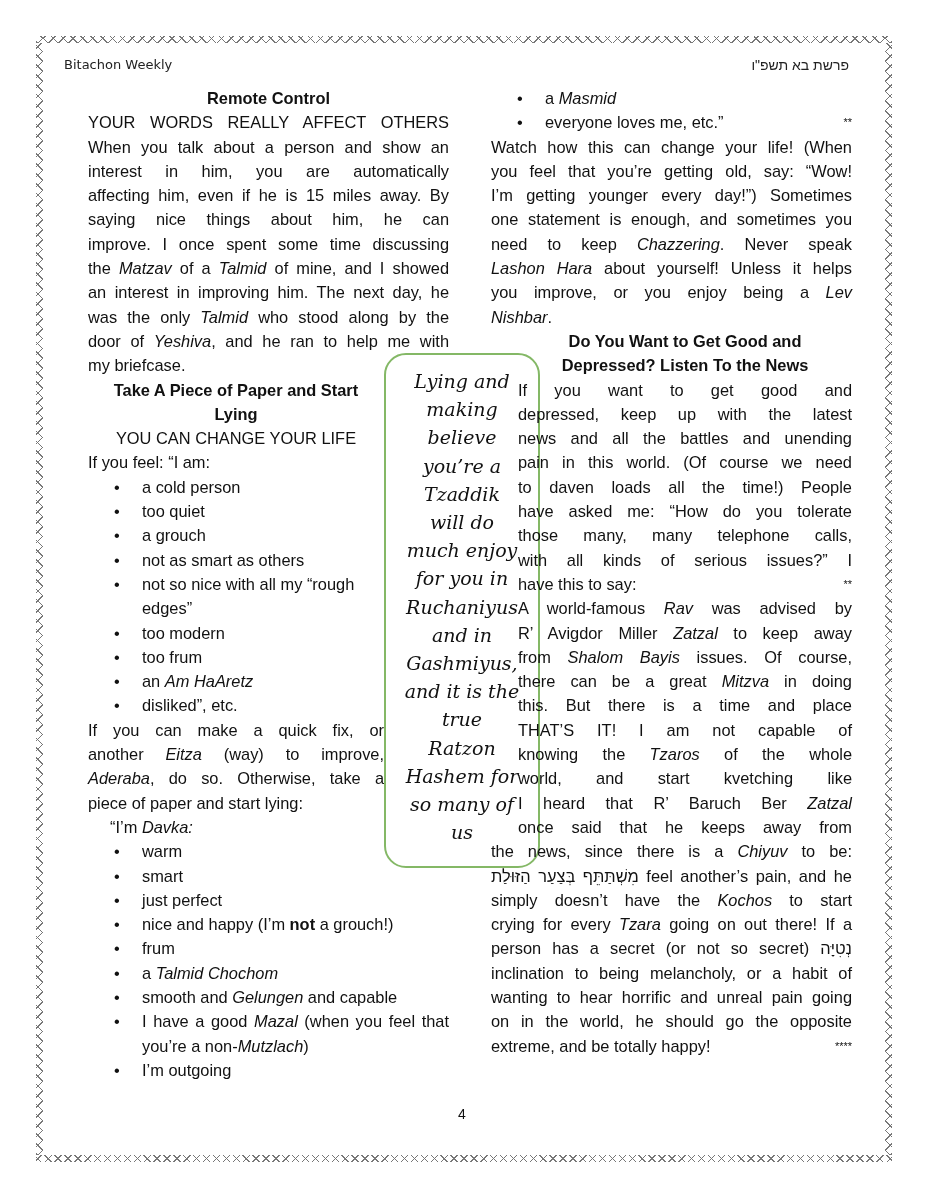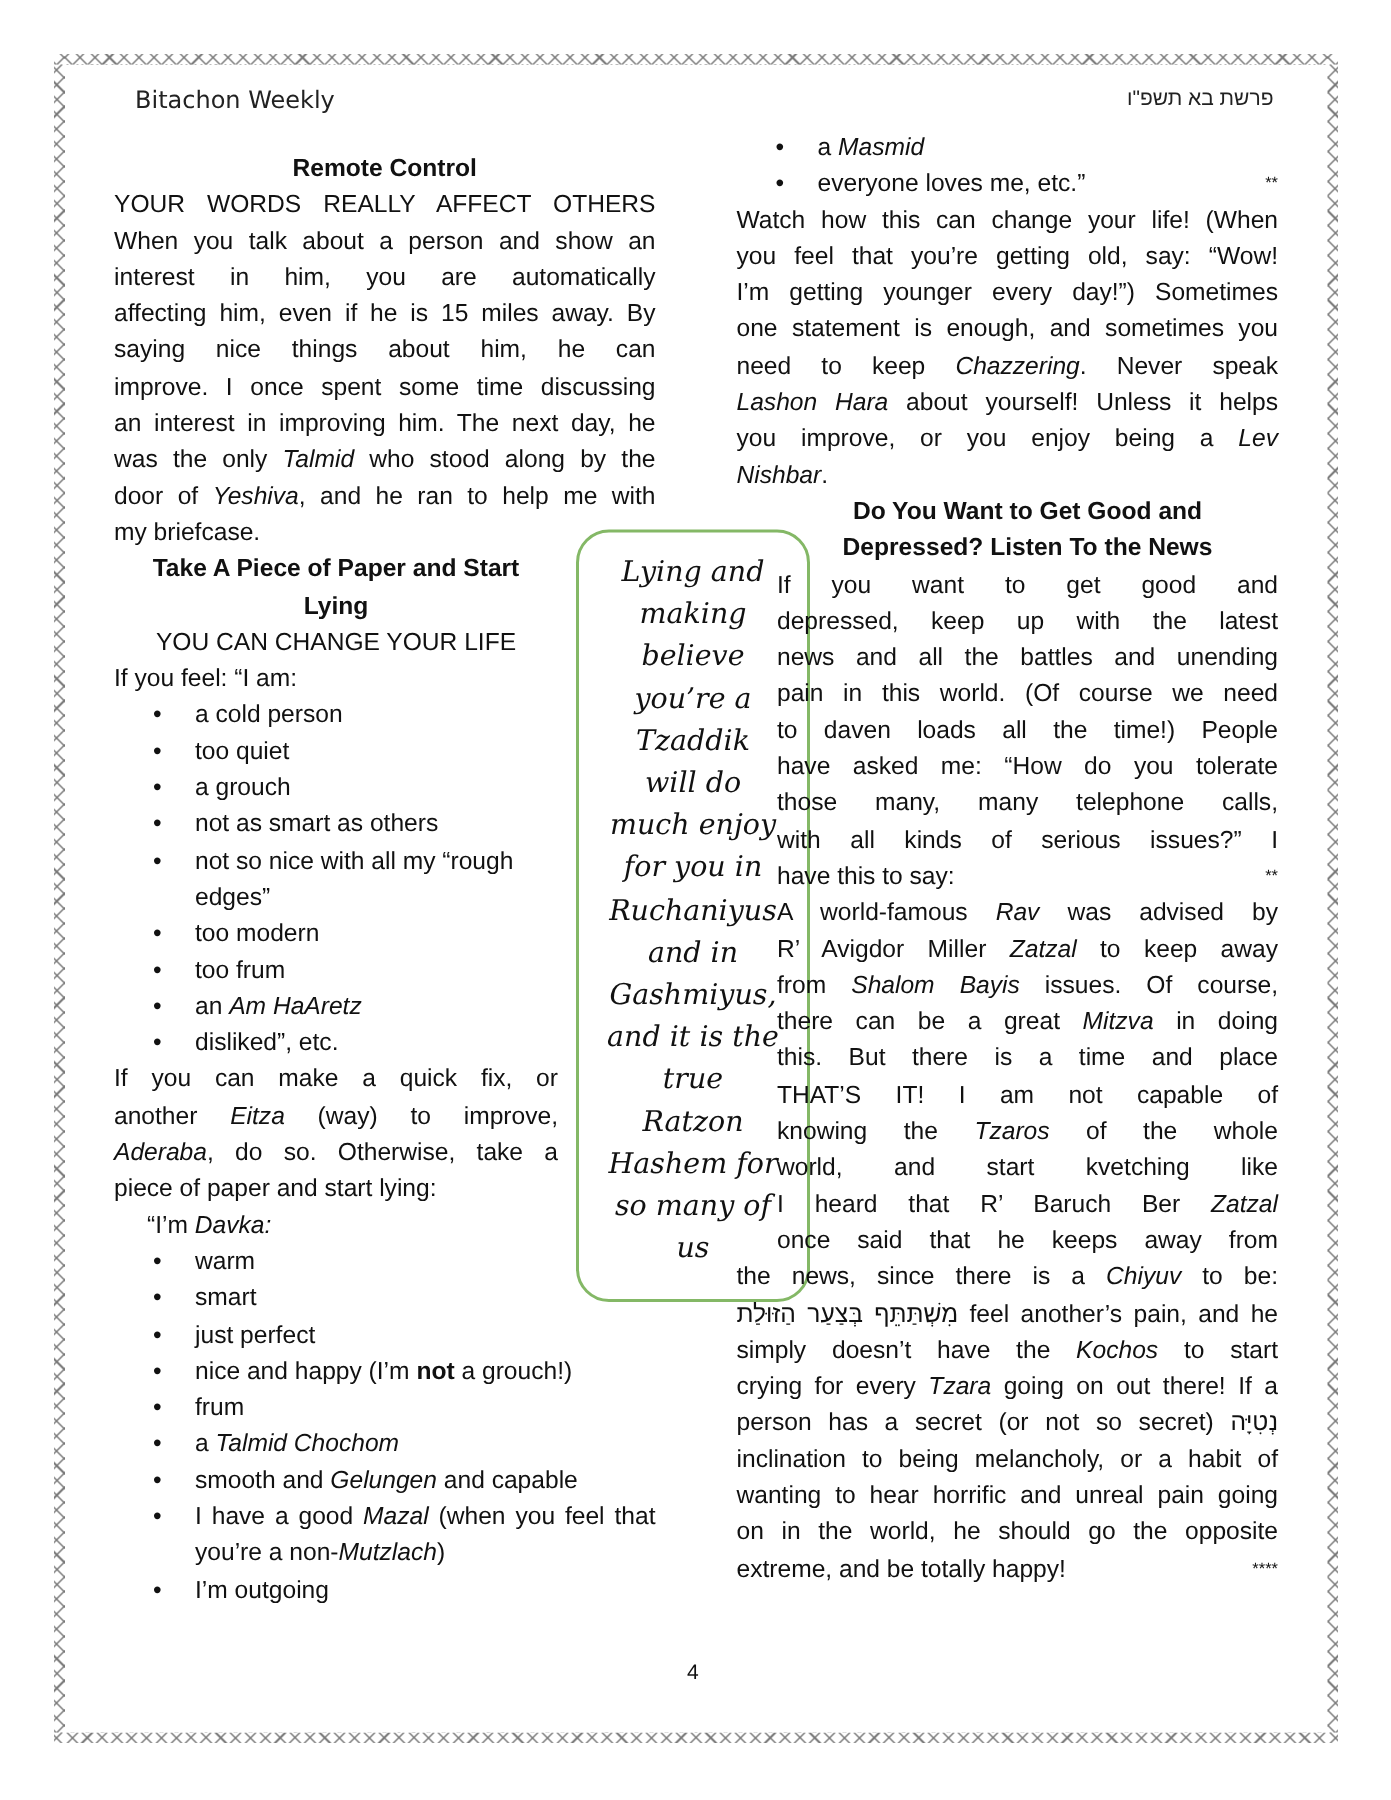--- a/index.html
+++ b/index.html
@@ -8,26 +8,26 @@
       position: absolute; left: 36px; top: 36px; width: 856px; height: 1126px;
       box-sizing: border-box;
       border: 7px solid transparent;
       background:
         repeating-linear-gradient(45deg, transparent 0 3px, #777 3px 4px, transparent 4px 7px),
         repeating-linear-gradient(-45deg, transparent 0 3px, #777 3px 4px, transparent 4px 7px);
       -webkit-mask: linear-gradient(#000 0 0) padding-box exclude, linear-gradient(#000 0 0);
       mask: linear-gradient(#000 0 0) padding-box exclude, linear-gradient(#000 0 0);
       -webkit-mask-composite: xor;
     }
-    .hdr-left { position: absolute; left: 90px; top: 57px; font-size: 16px; font-family: "DejaVu Sans", sans-serif; color:#222; }
+    .hdr-left { position: absolute; left: 64px; top: 57px; font-size: 13px; font-family: "DejaVu Sans", sans-serif; color:#222; }
     .hdr-right { position: absolute; right: 78px; top: 57px; font-size: 14px; direction: rtl; color:#222; }
     .page-num { position: absolute; left: 458px; top: 1106px; font-size: 14px; }
 
     .col { position: absolute; font-size: 16.4px; line-height: 24.3px; }
-    .col-left { left: 76px; top: 86px; width: 361px; margin-top: 14px; }
+    .col-left { left: 88px; top: 86px; width: 361px; }
     .col-right { left: 491px; top: 86px; width: 361px; }
     .j { text-align: justify; }
     .jl { text-align: justify; text-align-last: justify; }
     .h { font-weight: bold; text-align: center; }
     .c { text-align: center; }
     i { font-style: italic; }
     ul { margin: 0; padding: 0; list-style: none; }
     li { position: relative; padding-left: 54px; }
     li::before { content: "•"; position: absolute; left: 26px; top: 0; }
     .nowrap-l { padding-left: 22px; }
@@ -53,20 +53,21 @@
 
 <div class="col col-left">
   <div class="h">Remote Control</div>
   <div class="jl">YOUR WORDS REALLY AFFECT OTHERS</div>
   <div>
     <div class="jl">When you talk about a person and show an</div>
     <div class="jl">interest in him, you are automatically</div>
     <div class="jl">affecting him, even if he is 15 miles away. By</div>
     <div class="jl">saying nice things about him, he can</div>
     <div class="jl">improve. I once spent some time discussing</div>
+    <div class="jl"><span>the </span><i>Matzav</i><span> of a </span><i>Talmid</i><span> of mine, and I showed</span></div>
     <div class="jl">an interest in improving him. The next day, he</div>
     <div class="jl"><span>was the only </span><i>Talmid</i><span> who stood along by the</span></div>
     <div class="jl"><span>door of </span><i>Yeshiva</i><span>, and he ran to help me with</span></div>
     <div>my briefcase.</div>
   </div>
 
   <div style="width:296px">
     <div class="h">
       <div>Take A Piece of Paper and Start</div>
       <div>Lying</div>

